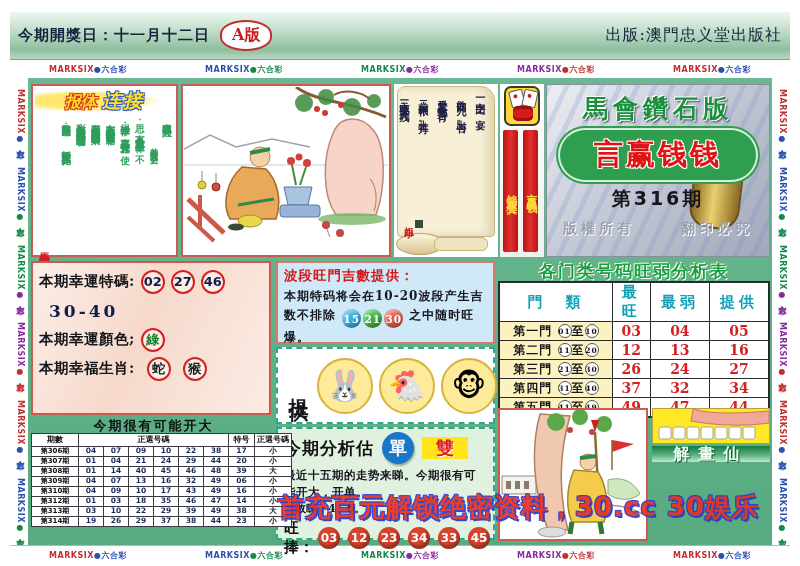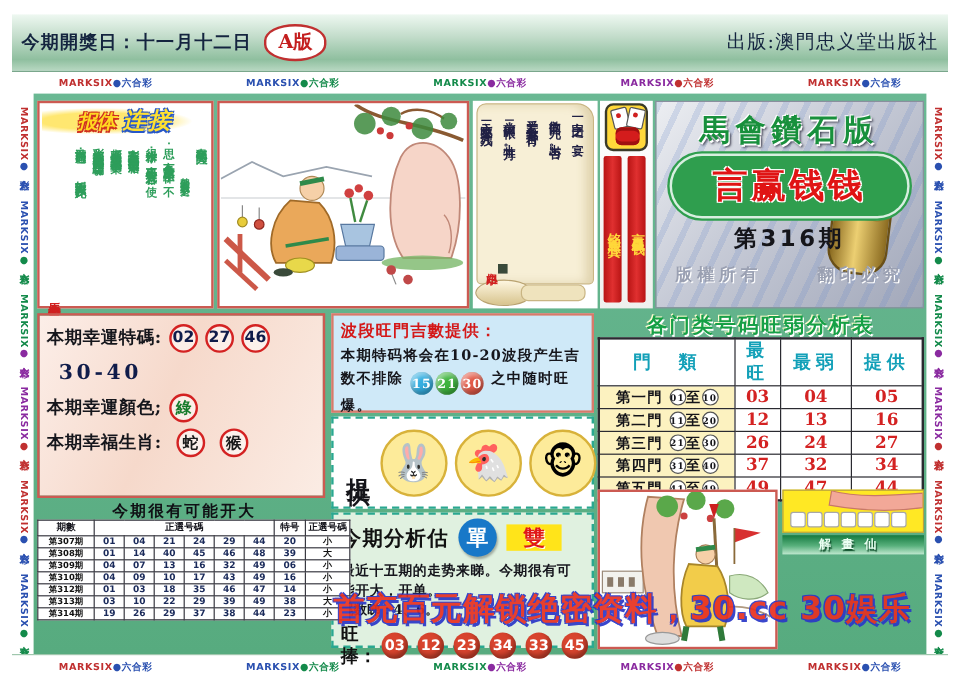--- a/index.html
+++ b/index.html
@@ -161,21 +161,21 @@
   #strength-table td.gate{background:#fcf2c0;color:#15151a;font-size:12px;letter-spacing:1px;}
   .mini-circ{display:inline-flex;align-items:center;justify-content:center;width:12px;height:12px;border:1px solid #555;
     border-radius:50%;font-size:7.5px;background:#fff;vertical-align:1px;}
 
   
   #soldier{left:470px;top:330px;width:150px;height:133px;padding:0;}
   #brcol{left:624px;top:330px;width:118px;height:133px;border:none;background:transparent;}
   .pic-box{position:absolute;left:0;top:0;width:118px;height:36px;background:#ffe824;border:1px solid #b8a040;box-sizing:border-box;overflow:hidden;}
   .jh-banner{position:absolute;left:0;top:38px;width:118px;height:16px;
     background:linear-gradient(180deg,#157a40,#58b07c 55%,#bfe8cf);display:flex;align-items:center;justify-content:center;
-    color:#eafff2;font-family:"DejaVu Serif",serif;font-weight:bold;font-size:10px;letter-spacing:9px;text-shadow:1px 1px 1px #0a4a26;}
+    color:#eafff2;font-family:"DejaVu Serif",serif;font-weight:bold;font-size:16px;letter-spacing:9px;text-shadow:1px 1px 1px #0a4a26;}
   .jh-text{position:absolute;left:0;top:56px;width:118px;height:77px;background:#fffdf4;border:1px solid #c8b088;
     box-sizing:border-box;padding:3px 4px;color:#d42020;font-weight:bold;font-size:8.5px;line-height:1.5;text-align:justify;}
 
   
   #watermark{left:278px;top:490px;z-index:50;white-space:nowrap;font-weight:bold;font-size:26px;color:#e83020;
     letter-spacing:1px;opacity:.92;text-shadow:2px 2px 0 #2a38c8,-1px -1px 0 #2a38c8,1px -1px 0 #2a38c8,-1px 1px 0 #2a38c8;}
 </style>
 </head>
 <body>
 
@@ -383,20 +383,31 @@
           <thead>
             <tr>
               <th>期數</th>
               <th colspan="6">正選号碼</th>
               <th>特号</th>
               <th>正選号碼</th>
             </tr>
           </thead>
           <tbody>
             <tr>
+              <td class="issue" style="width: 46px;">第306期</td>
+              <td style="width: 24px;">04</td>
+              <td style="width: 24px;">07</td>
+              <td style="width: 24px;">09</td>
+              <td style="width: 24px;">10</td>
+              <td style="width: 24px;">22</td>
+              <td style="width: 24px;">38</td>
+              <td style="width: 25px;">17</td>
+              <td class="size">小</td>
+            </tr>
+            <tr>
               <td class="issue" style="width: 46px;">第307期</td>
               <td style="width: 24px;">01</td>
               <td style="width: 24px;">04</td>
               <td style="width: 24px;">21</td>
               <td style="width: 24px;">24</td>
               <td style="width: 24px;">29</td>
               <td style="width: 24px;">44</td>
               <td style="width: 25px;">20</td>
               <td class="size">小</td>
             </tr>

